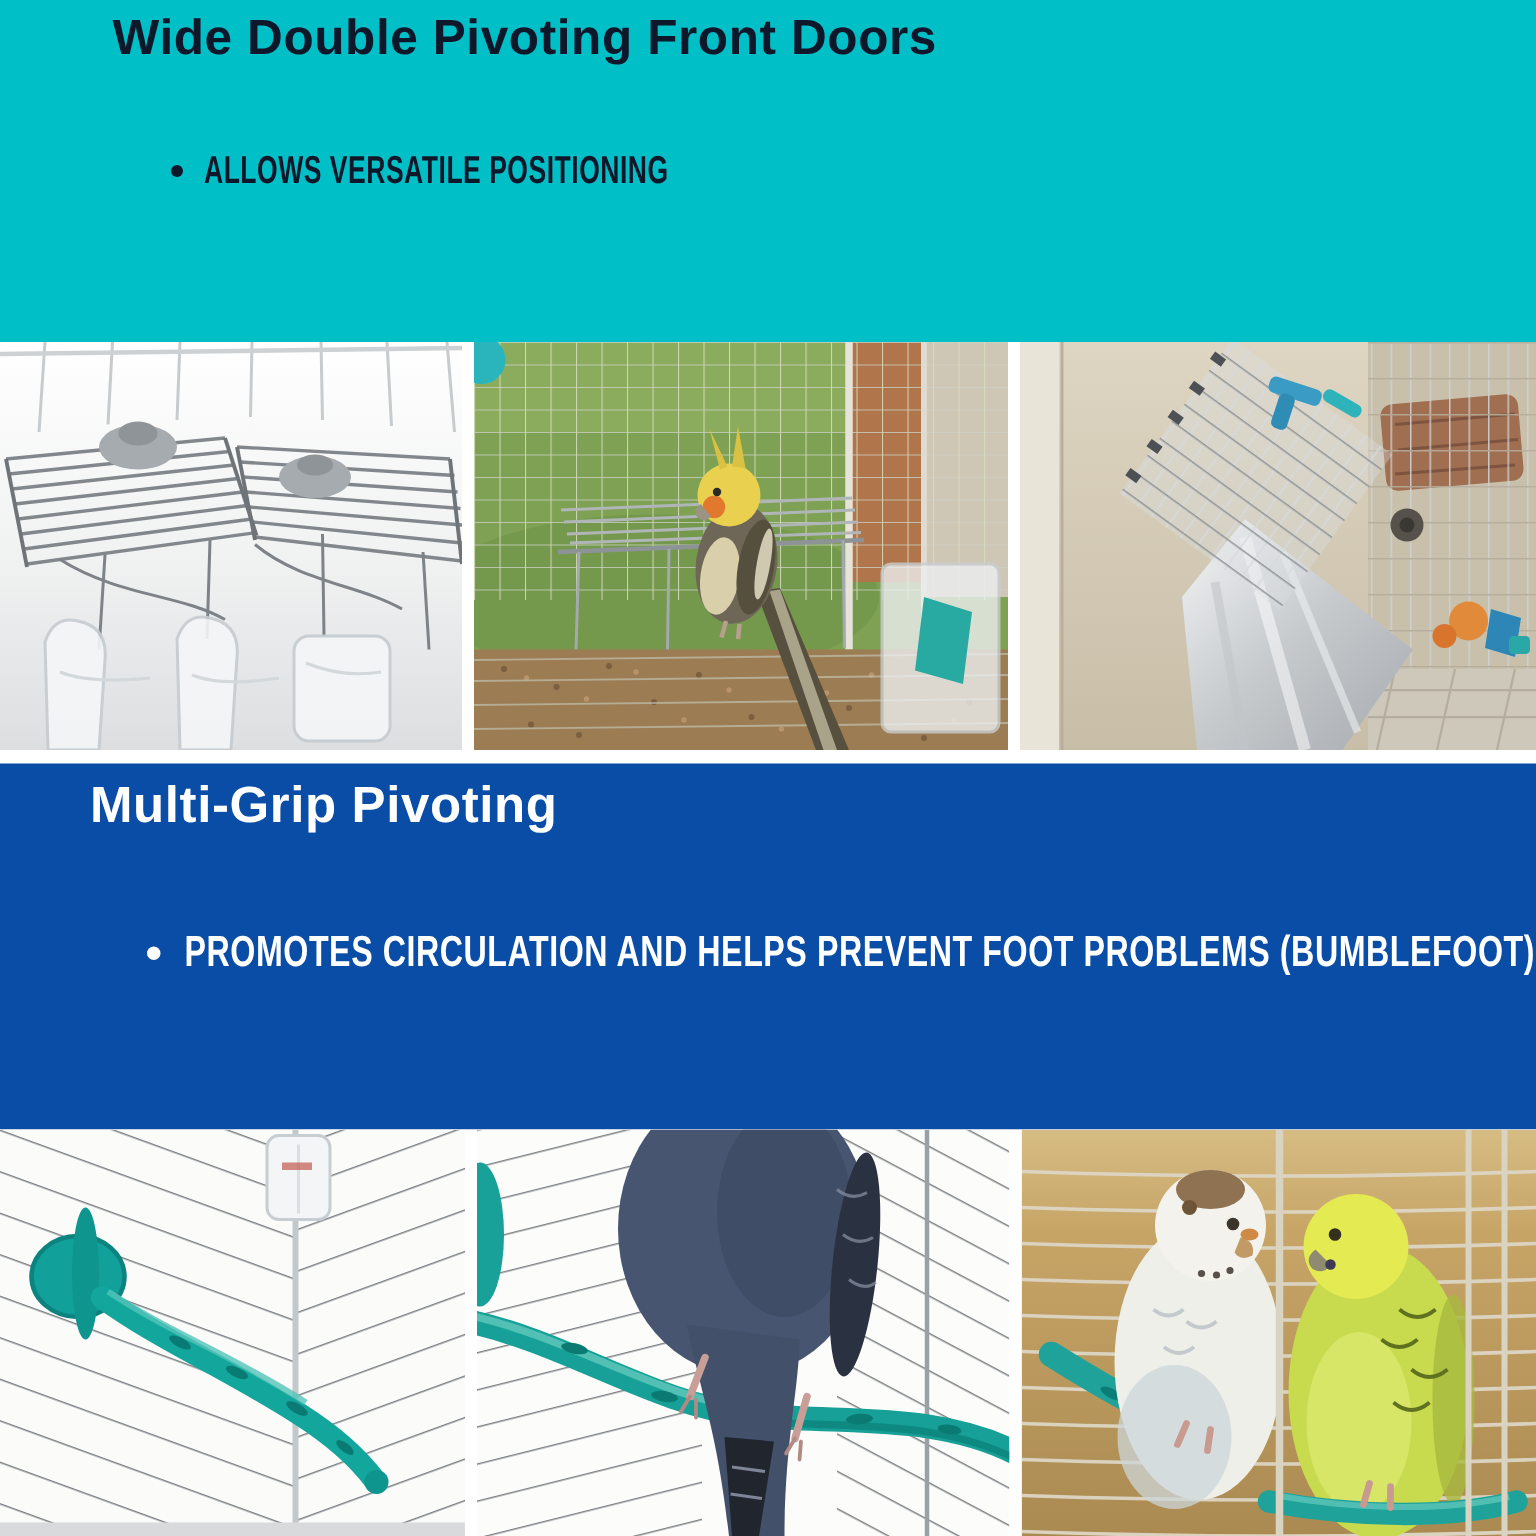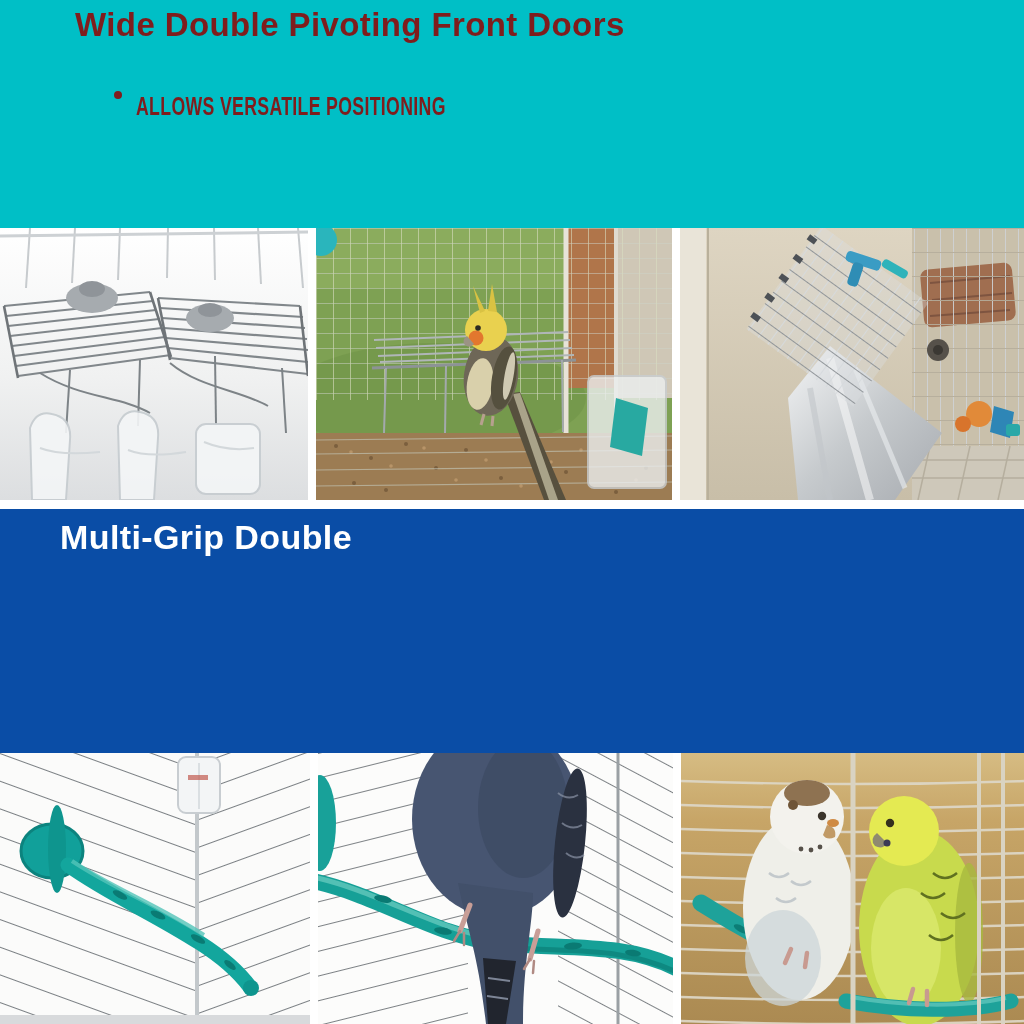--- a/index.html
+++ b/index.html
@@ -2,31 +2,31 @@
 <html><head>
 <meta charset="utf-8">
 <style>
   * { box-sizing: border-box; }
   html,body { margin:0; padding:0; background:#ffffff; }
   body { font-family: "Liberation Sans", sans-serif; }
   .canvas { position:relative; width:1024px; height:1024px; overflow:hidden; background:#ffffff; }
 
   
   .panel { width:100%; }
-  .panel-teal { height:228px; background:#00bfc6; color:#7f1d1d; }
+  .panel-teal { height:228px; background:#00bfc6; color:#0f172a; }
   .panel-blue { height:244px; background:#0a4da6; color:#ffffff; }
 
   .panel h2 { margin:0; font-weight:700; line-height:1.2; }
   .panel-teal h2 { padding:5px 0 0 75px; font-size:33px; letter-spacing:0.4px; }
   .panel-blue h2 { padding:8px 0 0 60px; font-size:34px; letter-spacing:0.4px; }
 
   .panel ul { list-style:none; margin:0; padding:0; }
   .panel-teal ul { margin-top:46px; }
   .panel-blue ul { margin-top:52px; }
-  .panel li { display:flex; align-items:flex-start; }
+  .panel li { display:flex; align-items:center; }
   .panel-teal li { height:46px; padding-left:114px; }
   .panel-blue li { height:51px; padding-left:98px; }
 
   .dot { flex:none; border-radius:50%; background:currentColor; }
   .panel-teal .dot { width:8px; height:8px; margin-right:14px; }
   .panel-blue .dot { width:9px; height:9px; margin-right:16px; }
 
   .cond { display:inline-block; white-space:nowrap; font-weight:700;
           transform-origin:0 50%; }
   .panel-teal .cond { font-size:26px; letter-spacing:0.5px; transform:scaleX(0.68); }
@@ -275,22 +275,26 @@
           <rect x="9" y="9" width="11" height="24" rx="4" fill="#2f8db5"></rect>
         </g>
         <rect x="205" y="30" width="28" height="9" rx="4" fill="#2fb3ba" transform="rotate(30 205 30)"></rect>
       </svg>
     </figure>
   </div>
 
   <div class="strip"></div>
 
   <section class="panel panel-blue">
-    <h2>Multi-Grip Double</h2>
+    <h2>Multi-Grip Pivoting</h2>
     <ul>
+      <li>
+        <span class="dot"></span>
+        <span class="cond">PROMOTES CIRCULATION AND HELPS PREVENT FOOT PROBLEMS (BUMBLEFOOT)</span>
+      </li>
     </ul>
   </section>
 
   <div class="photo-row row-perches">
 
     <figure class="photo" style="width:310px">
       <svg viewBox="0 0 310 271" role="img" aria-label="Teal multi-grip perch mounted through the wires of a white cage corner">
         <defs>
           <pattern id="pD1" width="26" height="26" patternUnits="userSpaceOnUse" patternTransform="rotate(20)">
             <line x1="0" y1="0" x2="26" y2="0" stroke="#7a7f83" stroke-width="2"></line>

